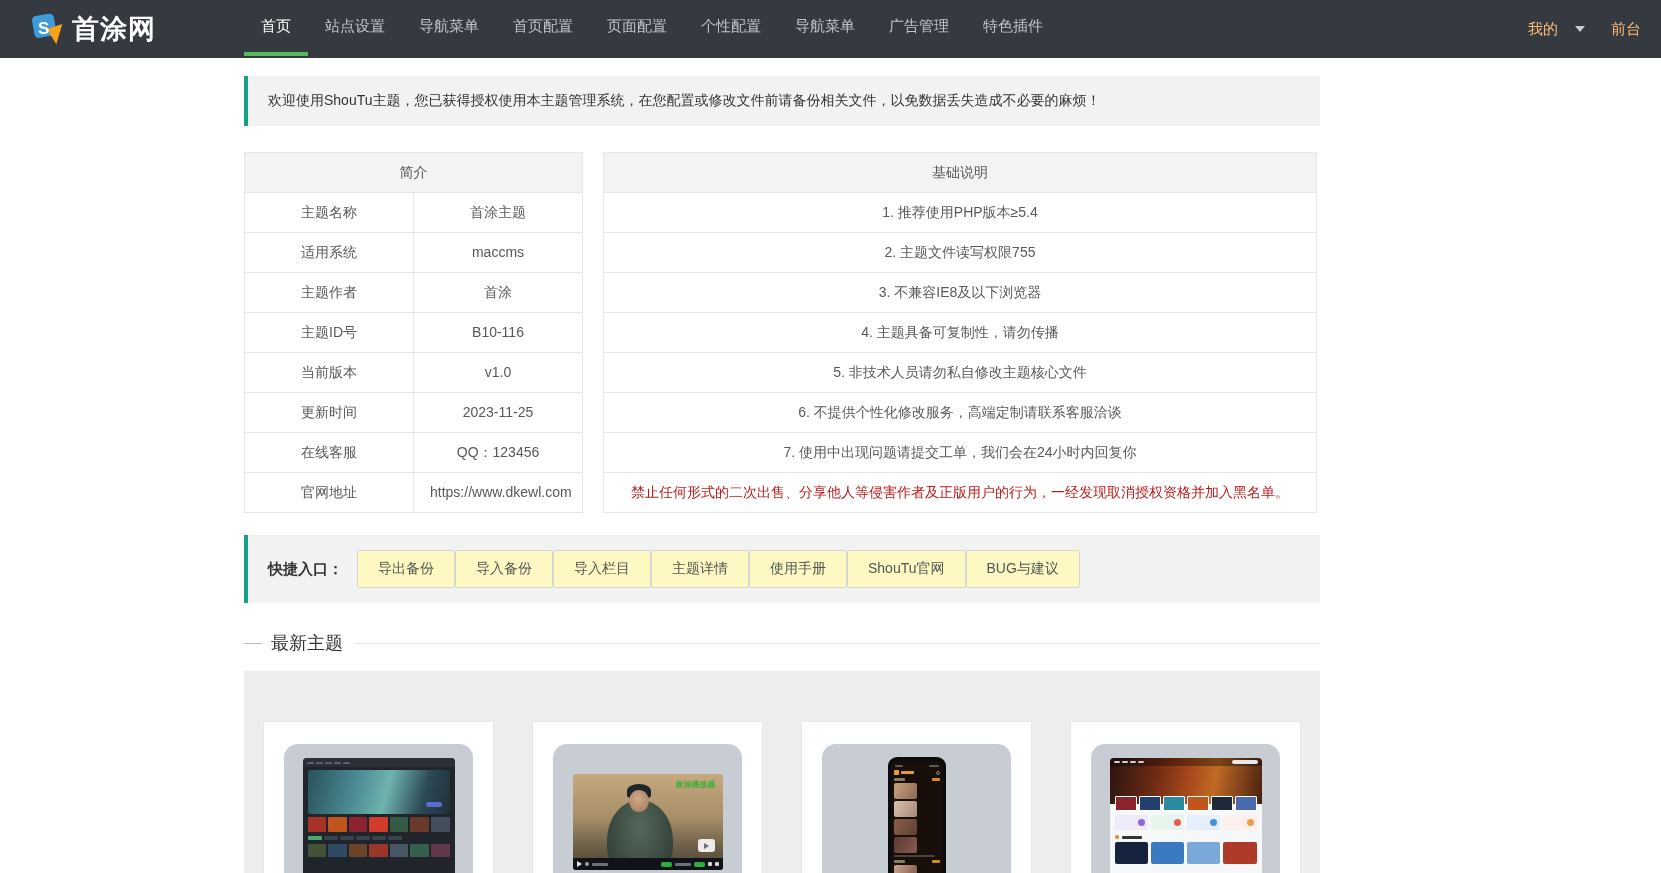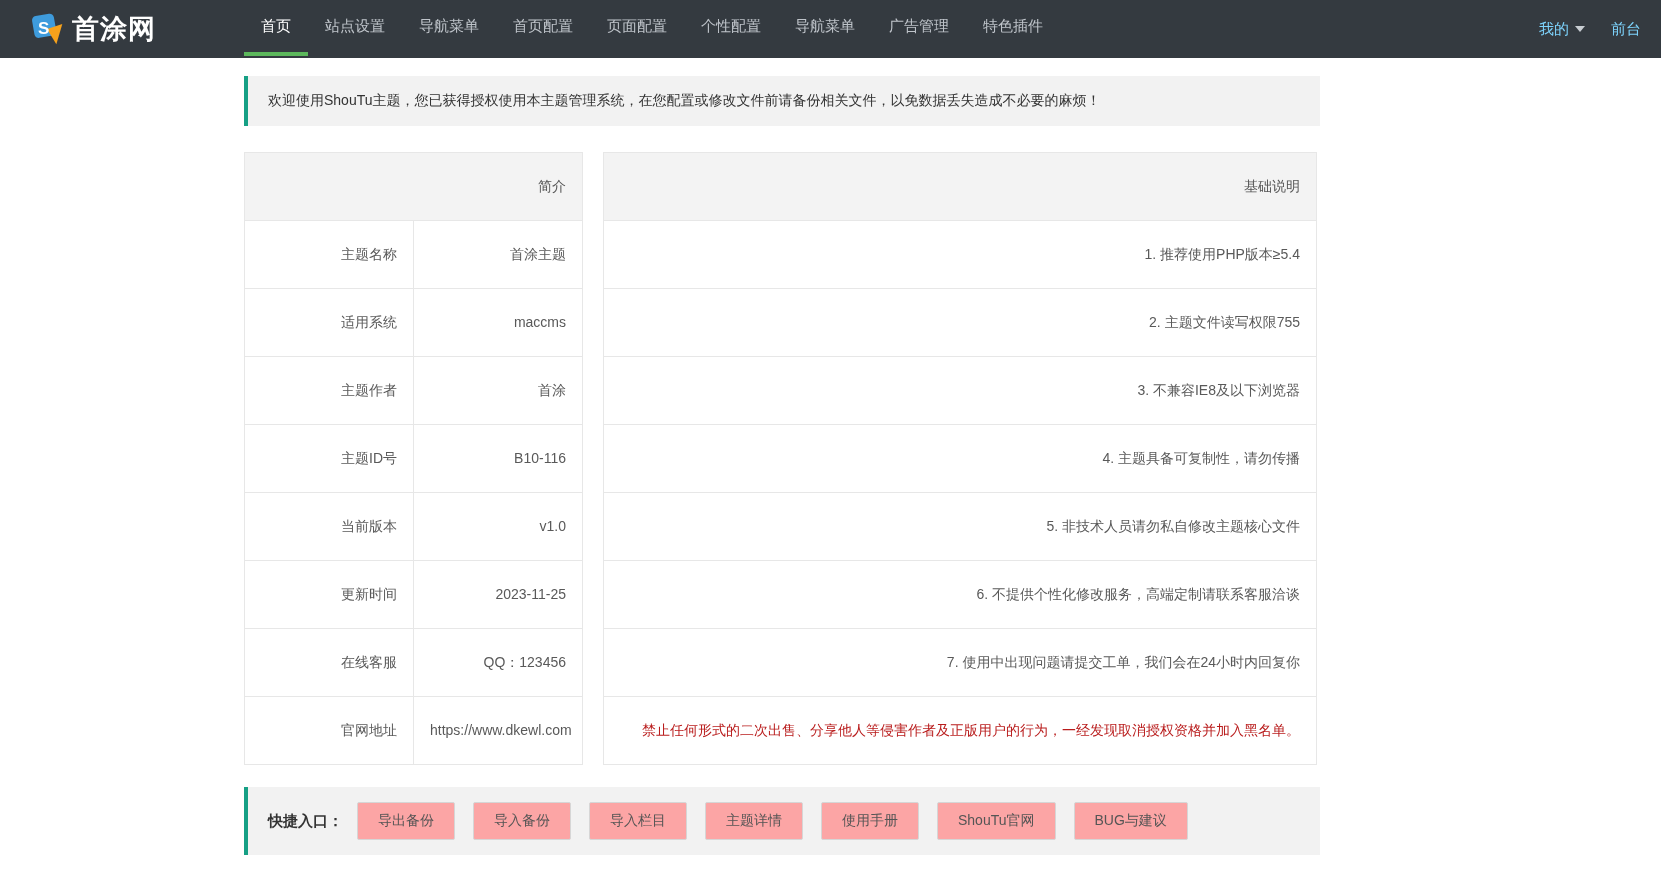--- a/index.html
+++ b/index.html
@@ -9,46 +9,46 @@
   
   .header { position:relative; height:58px; background:#343a40; display:flex; align-items:center; }
   .logo { position:absolute; left:30px; top:0; height:58px; display:flex; align-items:center; gap:8px; cursor:pointer; }
   .logo-text { color:#fff; font-size:27px; font-weight:bold; letter-spacing:1px; }
   .main-nav { margin-left:244px; display:flex; height:63px; }
   .nav-item { position:relative; display:flex; align-items:center; padding:0 17px; height:58px;
     color:#bfc4ca; font-size:15px; text-decoration:none; cursor:pointer; }
   .nav-item.active { color:#fff; }
   .nav-item.active::after { content:""; position:absolute; left:0; right:0; bottom:0; height:4px; background:#5cb85c; }
   .header-right { position:absolute; right:20px; top:0; height:58px; display:flex; align-items:center; gap:26px; }
-  .header-right a { color:#7dd3fc; font-size:15px; text-decoration:none; cursor:pointer; display:flex; align-items:center; gap:6px; }
+  .header-right a { color:#fdba74; font-size:15px; text-decoration:none; cursor:pointer; display:flex; align-items:center; gap:17px; }
   .caret { width:0; height:0; border-left:5px solid transparent; border-right:5px solid transparent; border-top:6px solid #c8cdd2; display:inline-block; }
 
   
   .container { width:1076px; margin-left:244px; }
 
   
   .alert { margin-top:18px; height:50px; background:#f2f2f2; border-left:4px solid #16a085;
     display:flex; align-items:center; padding:0 20px; font-size:14px; color:#333; }
 
   
   .tables { margin-top:26px; display:flex; gap:20px; }
   table { border-collapse:collapse; font-size:14px; color:#595959; }
   .intro-table { width:339px; table-layout:fixed; }
   .notes-table { width:714px; }
-  th,td { border:1px solid #e7e7e7; padding:24px 16px; line-height:19px; text-align:right; font-weight:normal; }
+  th,td { border:1px solid #e7e7e7; padding:10px 16px; line-height:19px; text-align:center; font-weight:normal; }
   thead th { background:#f3f3f3; color:#555; }
   .intro-table td.lbl { width:112px; }
   td.warning { color:#b91c1c; }
 
   
   .quick { margin-top:22px; background:#f2f2f2; border-left:4px solid #16a085;
     padding:15px 20px; display:flex; align-items:center; }
   .quick-label { font-size:15px; font-weight:bold; color:#333; margin-right:14px; }
-  .quick button { background:#fca5a5; border:1px solid #d6d6d6; border-radius:2px; padding:9px 20px;
-    font-size:14px; color:#555; margin-right:18px; cursor:pointer; font-family:inherit; }
+  .quick button { background:#fef9c3; border:1px solid #d6d6d6; border-radius:2px; padding:9px 20px;
+    font-size:14px; color:#555; cursor:pointer; font-family:inherit; }
 
   
   .section-heading { margin-top:28px; display:flex; align-items:center; }
   .section-heading .dash { width:18px; height:1px; background:#bbb; margin-right:9px; }
   .section-heading .txt { font-size:18px; color:#333; }
   .section-heading .rule { flex:1; height:1px; background:#e5e5e5; margin-left:12px; }
 
   
   .themes-panel { margin-top:16px; background:#ecedef; height:560px; padding:50px 19px 0; display:flex; gap:38px; }
   .theme-card { flex:1; background:#fff; border:1px solid #e7e7e7; height:480px; padding:22px 20px 20px; cursor:pointer; }

